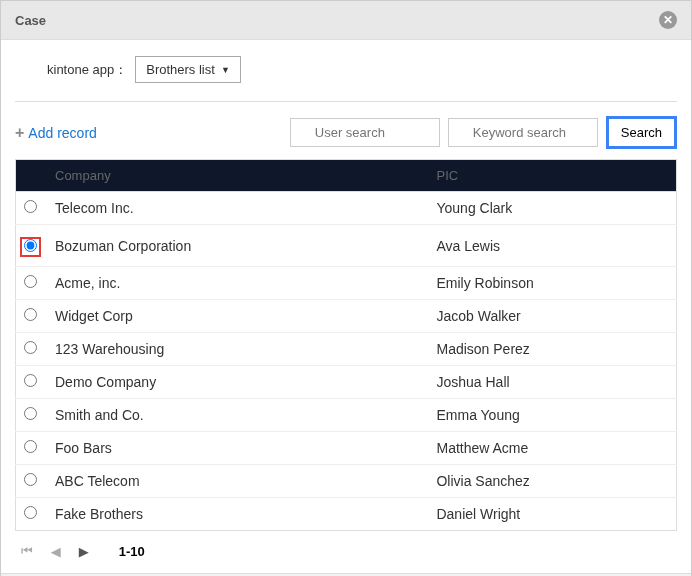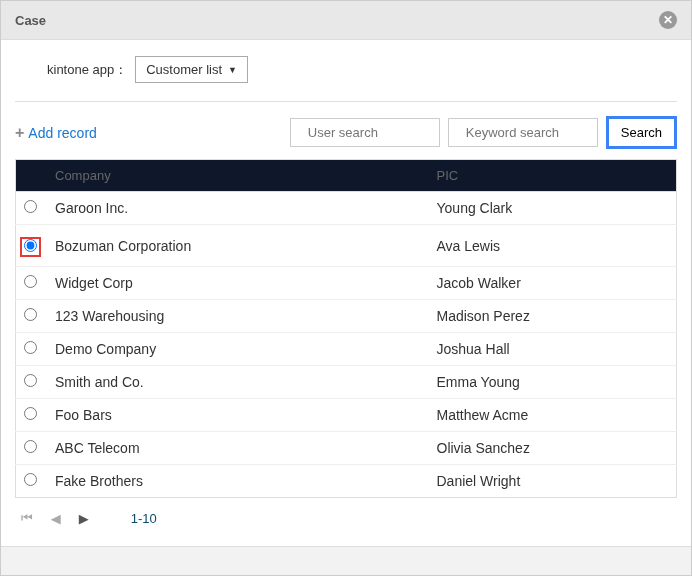--- a/index.html
+++ b/index.html
@@ -11,52 +11,52 @@
 .dialog-body { padding: 16px 14px 10px 14px; flex: 1; display: flex; flex-direction: column; }
 .app-row { display: flex; align-items: center; gap: 8px; margin-bottom: 18px; }
 .app-label { font-size: 13px; color: #333; padding-left: 32px; }
 .app-select { border: 1px solid #aaa; padding: 5px 10px; font-size: 13px; background: #fff; cursor: pointer; display: inline-flex; align-items: center; gap: 6px; }
 .app-select .caret { font-size: 9px; }
 .divider { border-top: 1px solid #ddd; margin-bottom: 14px; }
 .toolbar { display: flex; align-items: center; justify-content: space-between; margin-bottom: 10px; }
 .add-record { color: #1976d2; display: inline-flex; align-items: center; gap: 4px; cursor: pointer; font-size: 14px; }
 .add-record .plus { font-weight: bold; font-size: 16px; color: #888; }
 .search-group { display: flex; gap: 8px; align-items: center; }
-.search-input { border: 1px solid #ccc; padding: 6px 17px; font-size: 13px; width: 150px; }
+.search-input { border: 1px solid #ccc; padding: 6px 24px; font-size: 13px; width: 150px; }
 .search-input.user { color: #ccc; }
 .search-btn { border: 3px solid #3b82f6; background: #fff; padding: 6px 12px; font-size: 13px; cursor: pointer; }
 .table { border: 1px solid #ddd; border-collapse: collapse; width: 100%; }
 .table th { background: #0f172a; text-align: left; padding: 8px 10px; font-weight: normal; color: #666; border-bottom: 1px solid #ddd; font-size: 13px; }
 .table th.radio-col, .table td.radio-col { width: 30px; text-align: center; padding: 8px 4px; }
 .table td { padding: 8px 10px; border-bottom: 1px solid #eee; font-size: 14px; color: #333; }
 .table tr:last-child td { border-bottom: none; }
 .radio-highlight { border: 2px solid #e53935; padding: 0; }
 .radio-highlight input { margin: 6px 2px; }
 .pager { display: flex; align-items: center; gap: 18px; padding: 12px 6px 4px 6px; color: #888; }
 .pager-btn { cursor: pointer; font-size: 13px; color: #aaa; }
 .pager-btn.active { color: #555; }
-.pager-info { font-weight: normal; color: #0c4a6e; margin-left: 24px; }
+.pager-info { font-weight: bold; color: #000000; margin-left: 12px; }
 .dialog-footer { background: #f2f2f2; padding: 14px; display: flex; justify-content: center; gap: 14px; border-top: 1px solid #ddd; }
 .col-company { width: 58%; }
 .col-pic { width: 38%; }
 </style>
 </head>
 <body>
 
 <div class="dialog">
   <div class="dialog-header">
     <span class="dialog-title">Case</span>
     <span class="close-btn">✕</span>
   </div>
 
   <div class="dialog-body">
     <div class="app-row">
       <span class="app-label">kintone app：</span>
       <span class="app-select">
-        <span>Customer list</span>
+        <span>Brothers list</span>
         <span class="caret">▼</span>
       </span>
     </div>
 
     <div class="divider"></div>
 
     <div class="toolbar">
       <span class="add-record">
         <span class="plus">+</span>
         <span>Add record</span>
@@ -72,27 +72,32 @@
       <thead>
         <tr>
           <th class="radio-col"></th>
           <th class="col-company">Company</th>
           <th class="col-pic">PIC</th>
         </tr>
       </thead>
       <tbody id="table-body">
           <tr>
             <td class="radio-col"><input type="radio" name="rec" style=""></td>
-            <td>Garoon Inc.</td>
+            <td>Telecom Inc.</td>
             <td>Young Clark</td>
           </tr>
           <tr>
             <td class="radio-col"><span class="radio-highlight"><input type="radio" name="rec" checked="" style=""></span></td>
             <td>Bozuman Corporation</td>
             <td>Ava Lewis</td>
+          </tr>
+          <tr>
+            <td class="radio-col"><input type="radio" name="rec" style=""></td>
+            <td>Acme, inc.</td>
+            <td>Emily Robinson</td>
           </tr>
           <tr>
             <td class="radio-col"><input type="radio" name="rec" style=""></td>
             <td>Widget Corp</td>
             <td>Jacob Walker</td>
           </tr>
           <tr>
             <td class="radio-col"><input type="radio" name="rec" style=""></td>
             <td>123 Warehousing</td>
             <td>Madison Perez</td>

